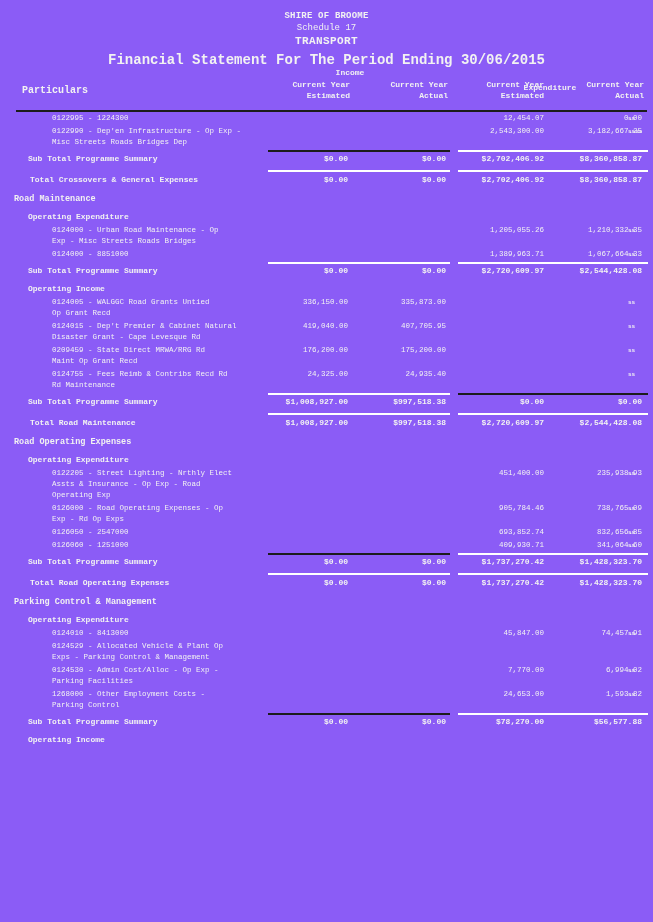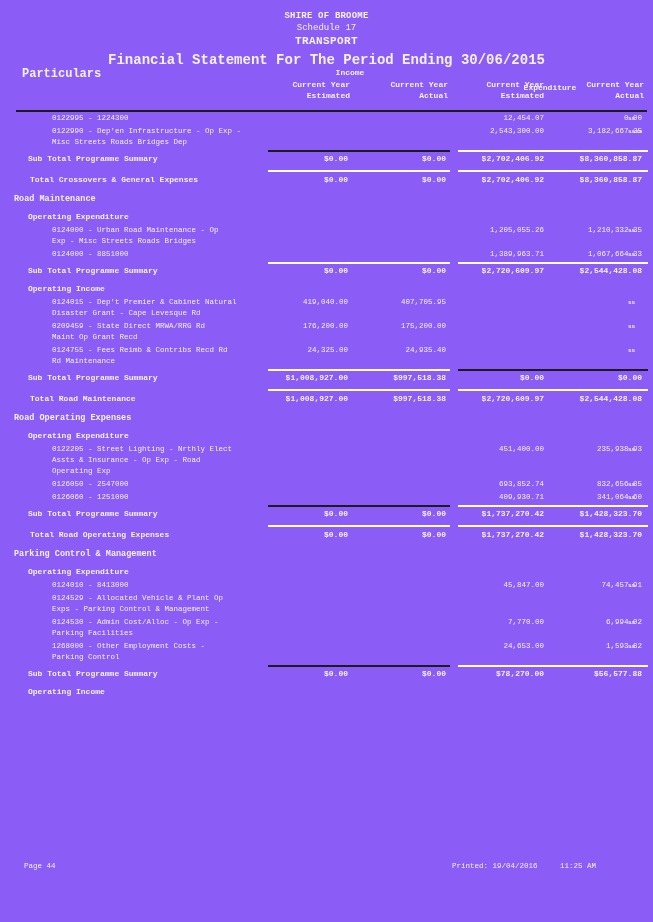--- a/index.html
+++ b/index.html
@@ -53,22 +53,22 @@
 
   
   .colhead {
     position: relative;
     height: 42px;
     margin-top: 1px;
   }
   .colhead .particulars {
     position: absolute;
     left: 22px;
-    top: 0;
-    font-size: 12px;
+    top: 18px;
+    font-size: 10px;
     font-weight: bold;
   }
   .grp {
     position: absolute;
     text-align: center;
     font-size: 8px;
     font-weight: bold;
   }
   .grp.income  { left: 262px; top: 1px; width: 176px; }
   .grp.expend  { left: 452px; top: 16px; width: 196px; }
@@ -280,20 +280,27 @@
         <div class="label">Sub Total Programme Summary</div>
         <div class="num c1">$0.00</div>
         <div class="num c2">$0.00</div>
         <div class="num c3">$2,720,609.97</div>
         <div class="num c4">$2,544,428.08</div>
       </div>
       <div class="row subhead">
         <div class="label">Operating Income</div>
       </div>
       <div class="row item" style="height: 24px;">
+        <div class="label">0124005 - WALGGC Road Grants Untied
+Op Grant Recd</div>
+        <div class="num c1">336,150.00</div>
+        <div class="num c2">335,873.00</div>
+        <div class="sfx">ss</div>
+      </div>
+      <div class="row item" style="height: 24px;">
         <div class="label">0124015 - Dep't Premier &amp; Cabinet Natural
 Disaster Grant - Cape Levesque Rd</div>
         <div class="num c1">419,040.00</div>
         <div class="num c2">407,705.95</div>
         <div class="sfx">ss</div>
       </div>
       <div class="row item" style="height: 24px;">
         <div class="label">0209459 - State Direct MRWA/RRG Rd
 Maint Op Grant Recd</div>
         <div class="num c1">176,200.00</div>
@@ -332,20 +339,27 @@
         <div class="label">Operating Expenditure</div>
       </div>
       <div class="row item" style="height: 35px;">
         <div class="label">0122205 - Street Lighting - Nrthly Elect
 Assts &amp; Insurance - Op Exp - Road
 Operating Exp</div>
         <div class="num c3">451,400.00</div>
         <div class="num c4">235,938.93</div>
         <div class="sfx">ss</div>
       </div>
+      <div class="row item" style="height: 24px;">
+        <div class="label">0126000 - Road Operating Expenses - Op
+Exp - Rd Op Exps</div>
+        <div class="num c3">905,784.46</div>
+        <div class="num c4">738,765.09</div>
+        <div class="sfx">ss</div>
+      </div>
       <div class="row item" style="height: 13px;">
         <div class="label">0126050 - 2547000</div>
         <div class="num c3">693,852.74</div>
         <div class="num c4">832,656.85</div>
         <div class="sfx">ss</div>
       </div>
       <div class="row item" style="height: 13px;">
         <div class="label">0126060 - 1251000</div>
         <div class="num c3">409,930.71</div>
         <div class="num c4">341,064.60</div>
@@ -406,19 +420,14 @@
         <div class="num c1">$0.00</div>
         <div class="num c2">$0.00</div>
         <div class="num c3">$78,270.00</div>
         <div class="num c4">$56,577.88</div>
       </div>
       <div class="row subhead">
         <div class="label">Operating Income</div>
       </div>
     </div>
 
-  <div class="footer">
-    <span class="pg">Page 44</span>
-    <span class="printed">Printed: 19/04/2016</span>
-    <span class="time">11:25 AM</span>
-  </div>
 
 </div>
 
 </body></html>

